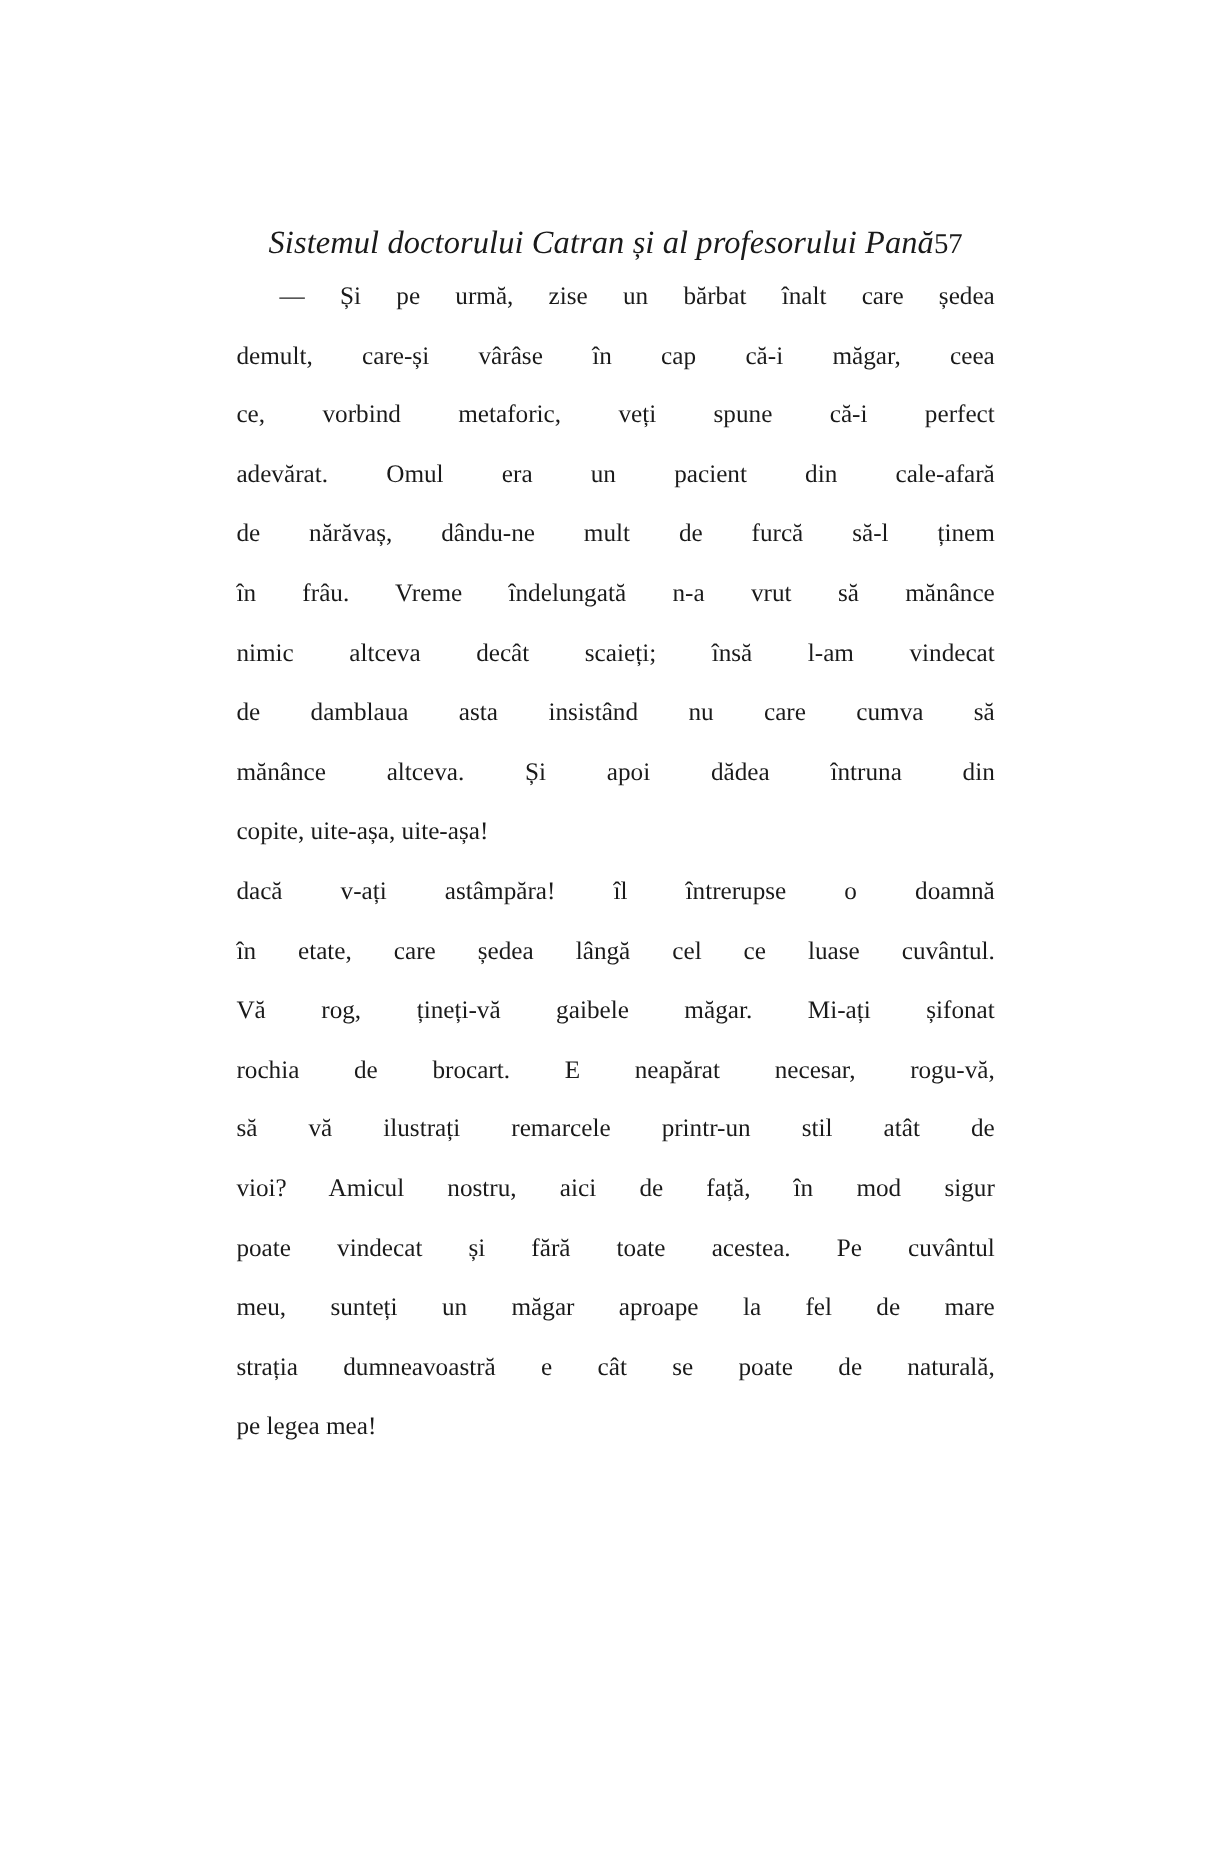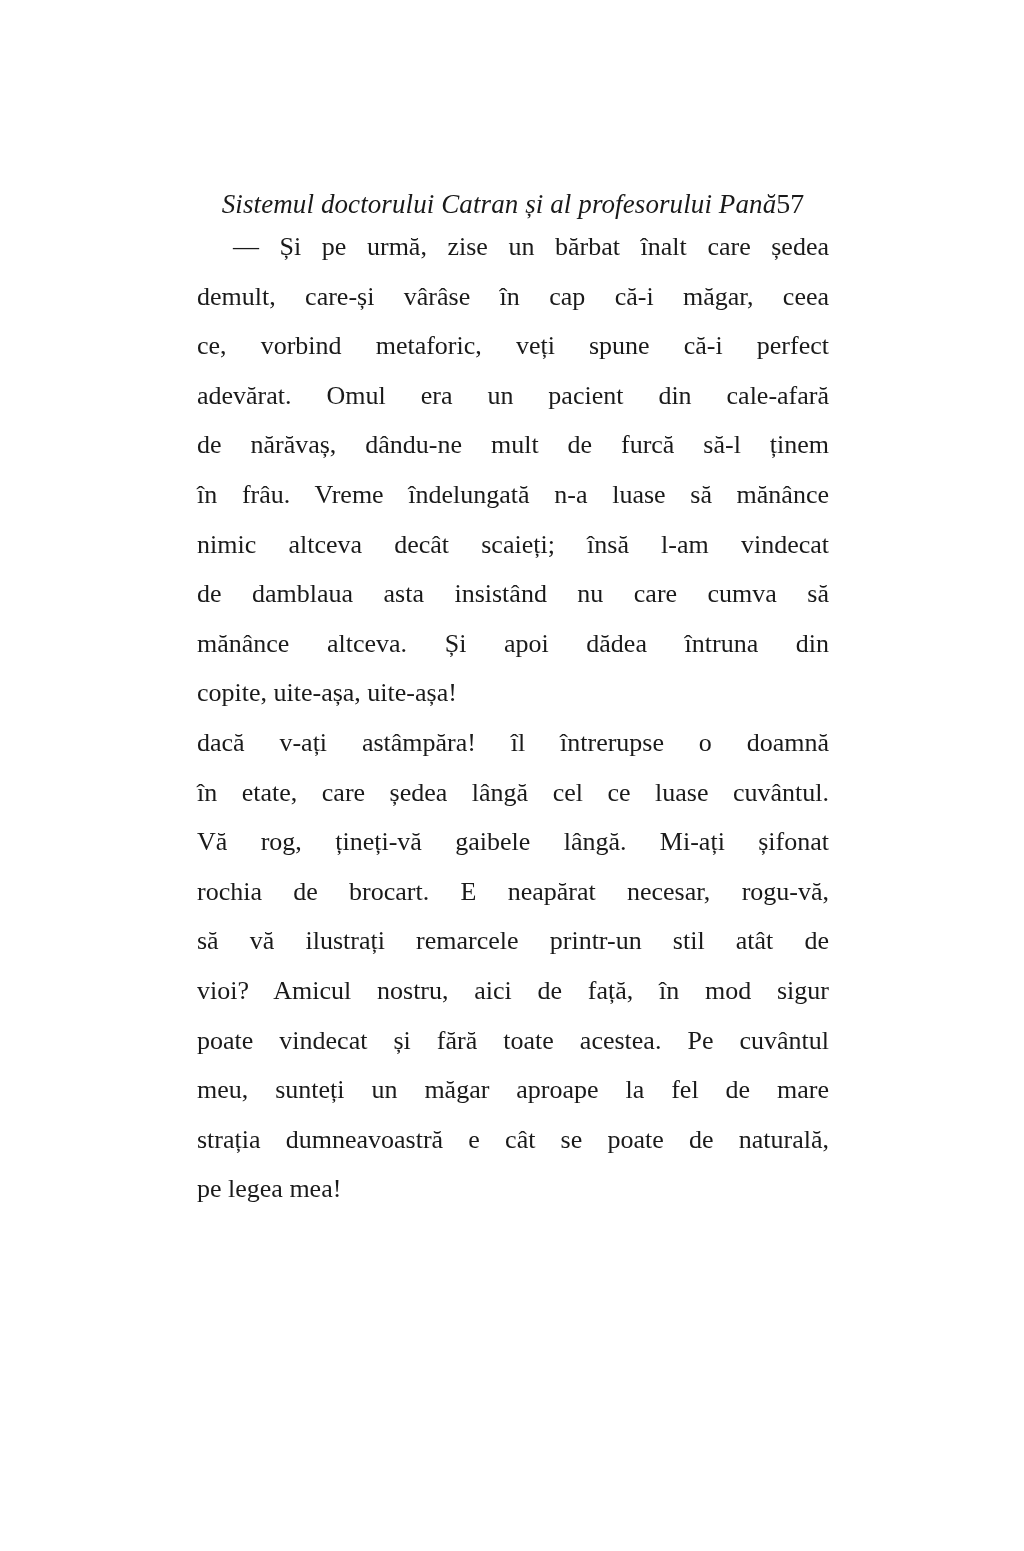--- a/index.html
+++ b/index.html
@@ -32,29 +32,29 @@
       align-items: baseline;
       font-size: 27px;
       line-height: 40px;
     }
     .header-title {
       font-style: italic;
       letter-spacing: 0.1px;
     }
     .page-number {
       font-style: normal;
-      font-size: 28px;
+      font-size: 24px;
       margin-top: 46px;
     }
     .body-text {
       position: absolute;
       left: 197px;
       top: 222px;
       width: 632px;
-      font-size: 26px;
+      font-size: 21px;
       line-height: 49.6px;
     }
     .line {
       display: block;
       white-space: nowrap;
       text-align: justify;
       text-align-last: justify;
       height: 49.6px;
       overflow: visible;
     }
@@ -75,30 +75,30 @@
     <span class="page-number">57</span>
   </div>
 
   <div class="body-text">
     <div>
       <span class="line indent">— Și pe urmă, zise un bărbat înalt care ședea</span>
       <span class="line">demult, care-și vârâse în cap că-i măgar, ceea</span>
       <span class="line">ce, vorbind metaforic, veți spune că-i perfect</span>
       <span class="line">adevărat. Omul era un pacient din cale-afară</span>
       <span class="line">de nărăvaș, dându-ne mult de furcă să-l ținem</span>
-      <span class="line">în frâu. Vreme îndelungată n-a luase să mănânce</span>
+      <span class="line">în frâu. Vreme îndelungată n-a vrut să mănânce</span>
       <span class="line">nimic altceva decât scaieți; însă l-am vindecat</span>
       <span class="line">de damblaua asta insistând nu care cumva să</span>
       <span class="line">mănânce altceva. Și apoi dădea întruna din</span>
       <span class="line last">copite, uite-așa, uite-așa!</span>
     </div>
     <div>
       <span class="line">dacă v-ați astâmpăra! îl întrerupse o doamnă</span>
       <span class="line">în etate, care ședea lângă cel ce luase cuvântul.</span>
-      <span class="line">Vă rog, țineți-vă gaibele lângă. Mi-ați șifonat</span>
+      <span class="line">Vă rog, țineți-vă gaibele măgar. Mi-ați șifonat</span>
       <span class="line">rochia de brocart. E neapărat necesar, rogu-vă,</span>
       <span class="line">să vă ilustrați remarcele printr-un stil atât de</span>
       <span class="line">vioi? Amicul nostru, aici de față, în mod sigur</span>
       <span class="line">poate vindecat și fără toate acestea. Pe cuvântul</span>
       <span class="line">meu, sunteți un măgar aproape la fel de mare</span>
       <span class="line">strația dumneavoastră e cât se poate de naturală,</span>
       <span class="line last">pe legea mea!</span>
     </div>
   </div>
 

